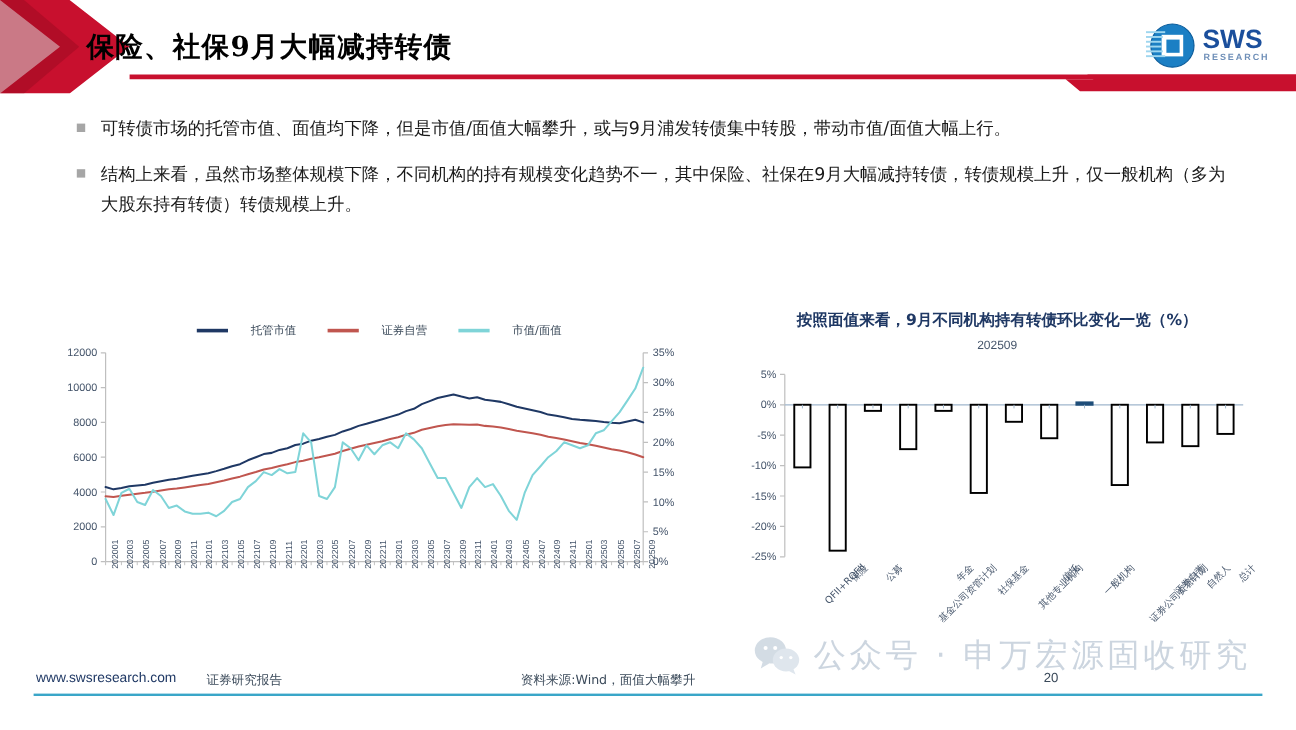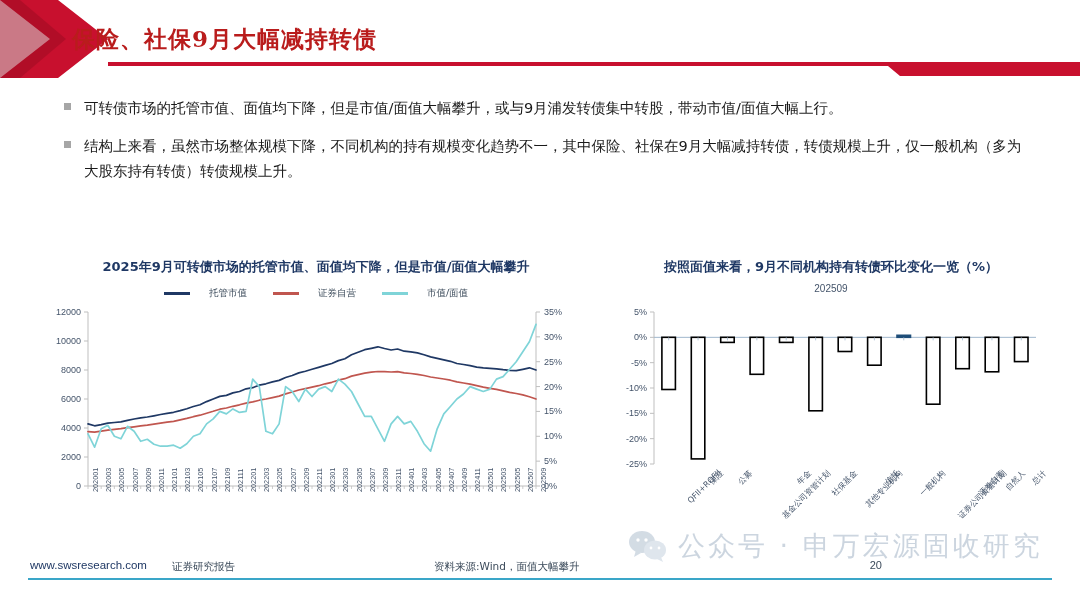--- a/index.html
+++ b/index.html
@@ -9,21 +9,21 @@
     font-family:"Liberation Sans","DejaVu Sans",sans-serif;
     position:relative;
   }
 
   
   .header{position:absolute;left:0;top:0;width:1080px;height:78px;overflow:hidden;}
   .hdr-chevron{position:absolute;left:0;top:0;width:120px;height:78px;}
   .page-title{
     position:absolute;left:72px;top:24px;
     font-family:"DejaVu Serif","Liberation Serif",serif;
-    font-size:23px;font-weight:bold;color:#b91c1c;letter-spacing:1px;
+    font-size:23px;font-weight:bold;color:#000000;letter-spacing:1px;
     white-space:nowrap;
   }
   .sws-logo{position:absolute;right:14px;top:14px;width:112px;height:50px;}
   .sws-logo .mark{position:absolute;left:0;top:2px;width:44px;height:44px;}
   .sws-logo .txt{
     position:absolute;left:48px;top:6px;
     font-size:22px;font-weight:bold;color:#1b4f9c;letter-spacing:0px;
     font-family:"Liberation Sans",sans-serif;
   }
   .sws-logo .sub{
@@ -100,35 +100,52 @@
     <polygon points="0,0 58,0 108,39 58,78 0,78 50,39" fill="#c8102e"></polygon>
     <polygon points="0,0 20,0 66,39 20,78 0,78" fill="#9e0b22" opacity="0.55"></polygon>
   </svg>
   <svg style="position:absolute;left:0;top:0;width:1080px;height:78px;" viewBox="0 0 1080 78" preserveAspectRatio="none">
     <polygon points="108,62 1080,62 1080,74 920,74 906,62" fill="#c8102e"></polygon>
     <polygon points="108,62 1080,62 1080,66 108,66" fill="#c8102e"></polygon>
     <polygon points="60,66 1080,66 1080,76 900,76 888,66" fill="#c8102e"></polygon>
   </svg>
   <div class="page-title">保险、社保9月大幅减持转债</div>
 
+  <div class="sws-logo">
+    <svg class="mark" viewBox="0 0 44 44">
+      <circle cx="23" cy="22" r="18" fill="#1b7fc4"></circle>
+      <circle cx="23" cy="22" r="18" fill="none" stroke="#0e5e9c" stroke-width="1"></circle>
+      <rect x="14" y="13" width="18" height="18" fill="#ffffff"></rect>
+      <rect x="18" y="17" width="11" height="11" fill="#1b7fc4"></rect>
+      <g fill="#9fd6ef">
+        <rect x="1" y="10" width="16" height="1.6"></rect>
+          <rect x="1" y="14" width="14" height="1.6"></rect>
+        <rect x="1" y="18" width="13" height="1.6"></rect>
+          <rect x="1" y="22" width="13" height="1.6"></rect>
+        <rect x="1" y="26" width="14" height="1.6"></rect>
+          <rect x="1" y="30" width="16" height="1.6"></rect>
+      </g>
+    </svg>
+    <div class="txt">SWS</div>
+    <div class="sub">RESEARCH</div>
+  </div>
 </div>
 
 <div class="bullets">
   <div class="bullet">
     <span class="sq"></span>
     <span class="tx">可转债市场的托管市值、面值均下降，但是市值/面值大幅攀升，或与9月浦发转债集中转股，带动市值/面值大幅上行。</span>
   </div>
   <div class="bullet">
     <span class="sq"></span>
     <span class="tx">结构上来看，虽然市场整体规模下降，不同机构的持有规模变化趋势不一，其中保险、社保在9月大幅减持转债，转债规模上升，仅一般机构（多为大股东持有转债）转债规模上升。</span>
   </div>
 </div>
 
 <div class="panel-left">
-  <div class="chart-title">2025年9月可转债市场的托管市值、面值均下降，但是市值/面值大幅攀升</div>
   <div class="legend" id="legend-left">
       <div class="li">
         <span class="sw" style="background: rgb(31, 56, 100);"></span>
         <span class="lb">托管市值</span>
       </div>
       <div class="li">
         <span class="sw" style="background: rgb(192, 86, 79);"></span>
         <span class="lb">证券自营</span>
       </div>
       <div class="li">

